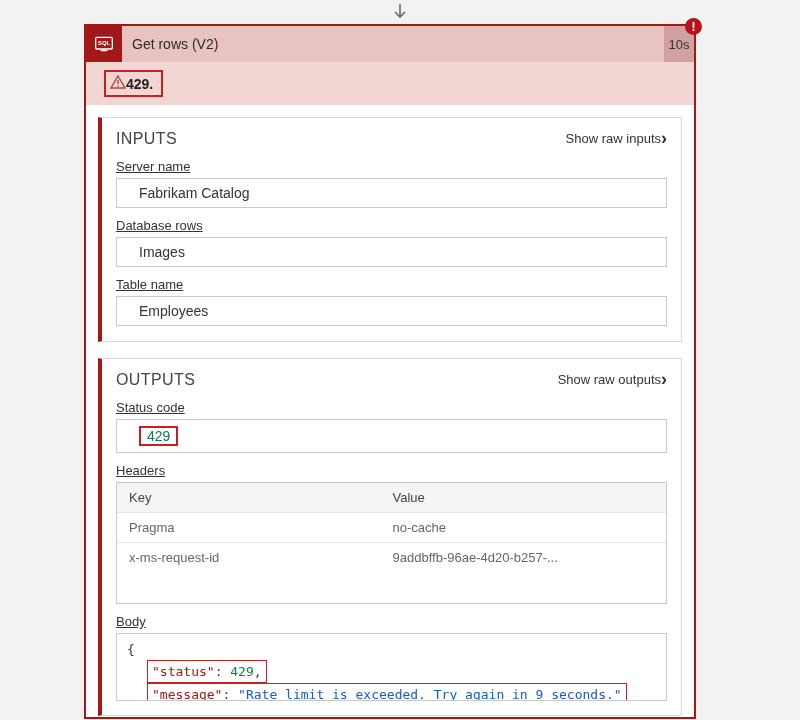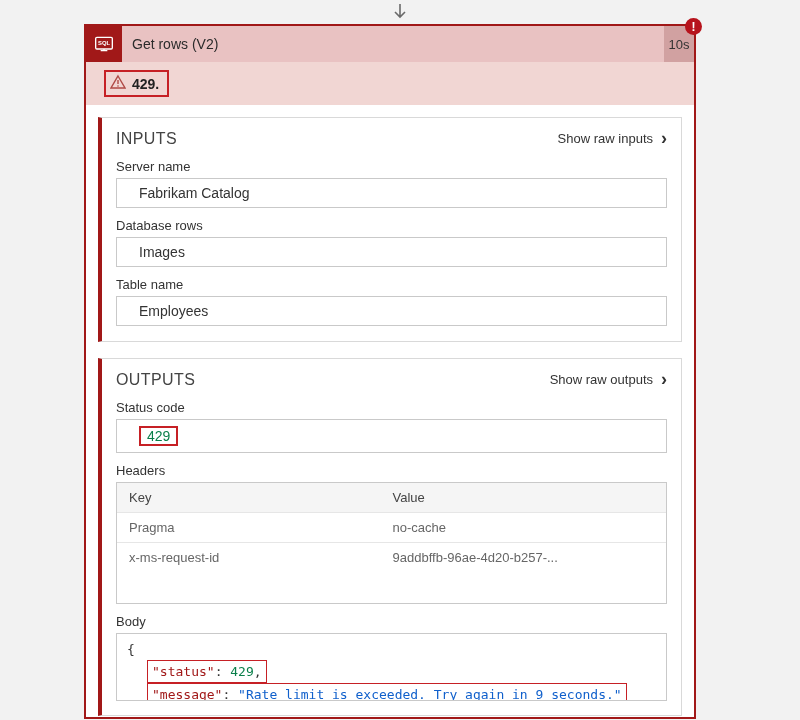--- a/index.html
+++ b/index.html
@@ -78,21 +78,20 @@
     align-items: center;
     justify-content: center;
   }
   .card-error {
     background: #f1d6d3;
     padding: 8px 18px;
   }
   .error-box {
     display: inline-flex;
     align-items: center;
-    gap: 6px;
     border: 2px solid #c62025;
     padding: 2px 8px 2px 4px;
     background: #f1d6d3;
   }
   .error-box .tri {
     color: #b04a46;
     font-size: 15px;
   }
   .error-box .code {
     font-weight: bold;
@@ -119,34 +118,34 @@
     margin-bottom: 10px;
   }
   .section-title {
     font-size: 16px;
     letter-spacing: 0.4px;
     color: #444;
   }
   .show-raw {
     display: inline-flex;
     align-items: center;
-    gap: 8px;
     color: #333;
     font-size: 13px;
     cursor: pointer;
   }
   .chev {
     font-size: 18px;
     color: #333;
     font-weight: bold;
   }
   .field-label {
     font-size: 13px;
     color: #333;
     margin-bottom: 4px;
+    text-decoration: underline;
   }
   .field-input {
     border: 1px solid #c9c9c9;
     padding: 6px 22px;
     font-size: 14px;
     background: #fff;
     margin-bottom: 10px;
   }
   .status-val {
     display: inline-block;

